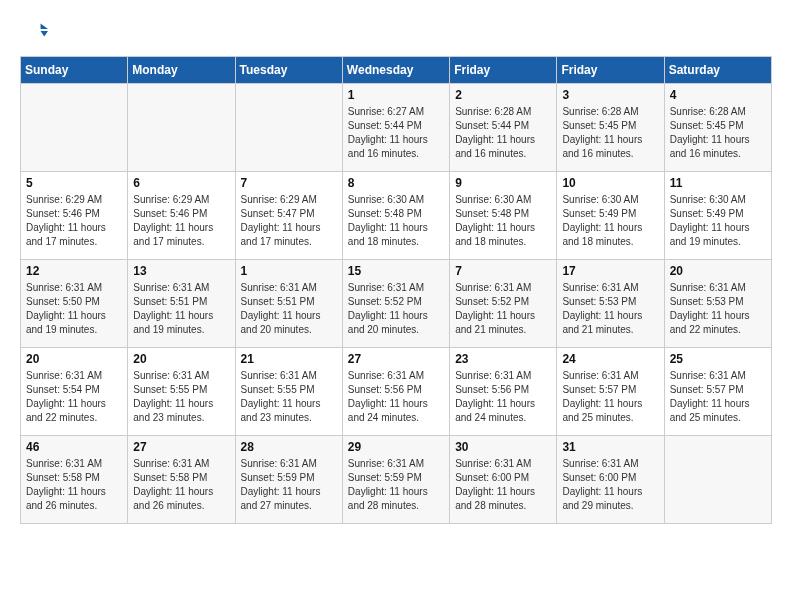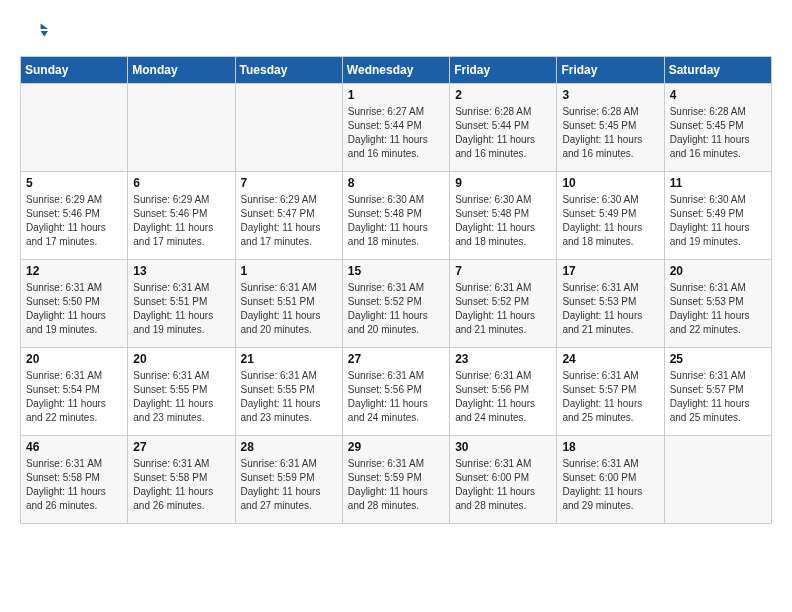--- a/index.html
+++ b/index.html
@@ -303,21 +303,21 @@
 Sunset: 5:59 PM
 Daylight: 11 hours and 28 minutes.</div>
         </td>
         <td>
           <div class="day-num">30</div>
           <div class="day-info" style="white-space: pre-line;">Sunrise: 6:31 AM
 Sunset: 6:00 PM
 Daylight: 11 hours and 28 minutes.</div>
         </td>
         <td>
-          <div class="day-num">18</div>
+          <div class="day-num">31</div>
           <div class="day-info" style="white-space: pre-line;">Sunrise: 6:31 AM
 Sunset: 6:00 PM
 Daylight: 11 hours and 29 minutes.</div>
         </td>
         <td></td>
       </tr>
     </tbody>
 </table>
 
 </body></html>

